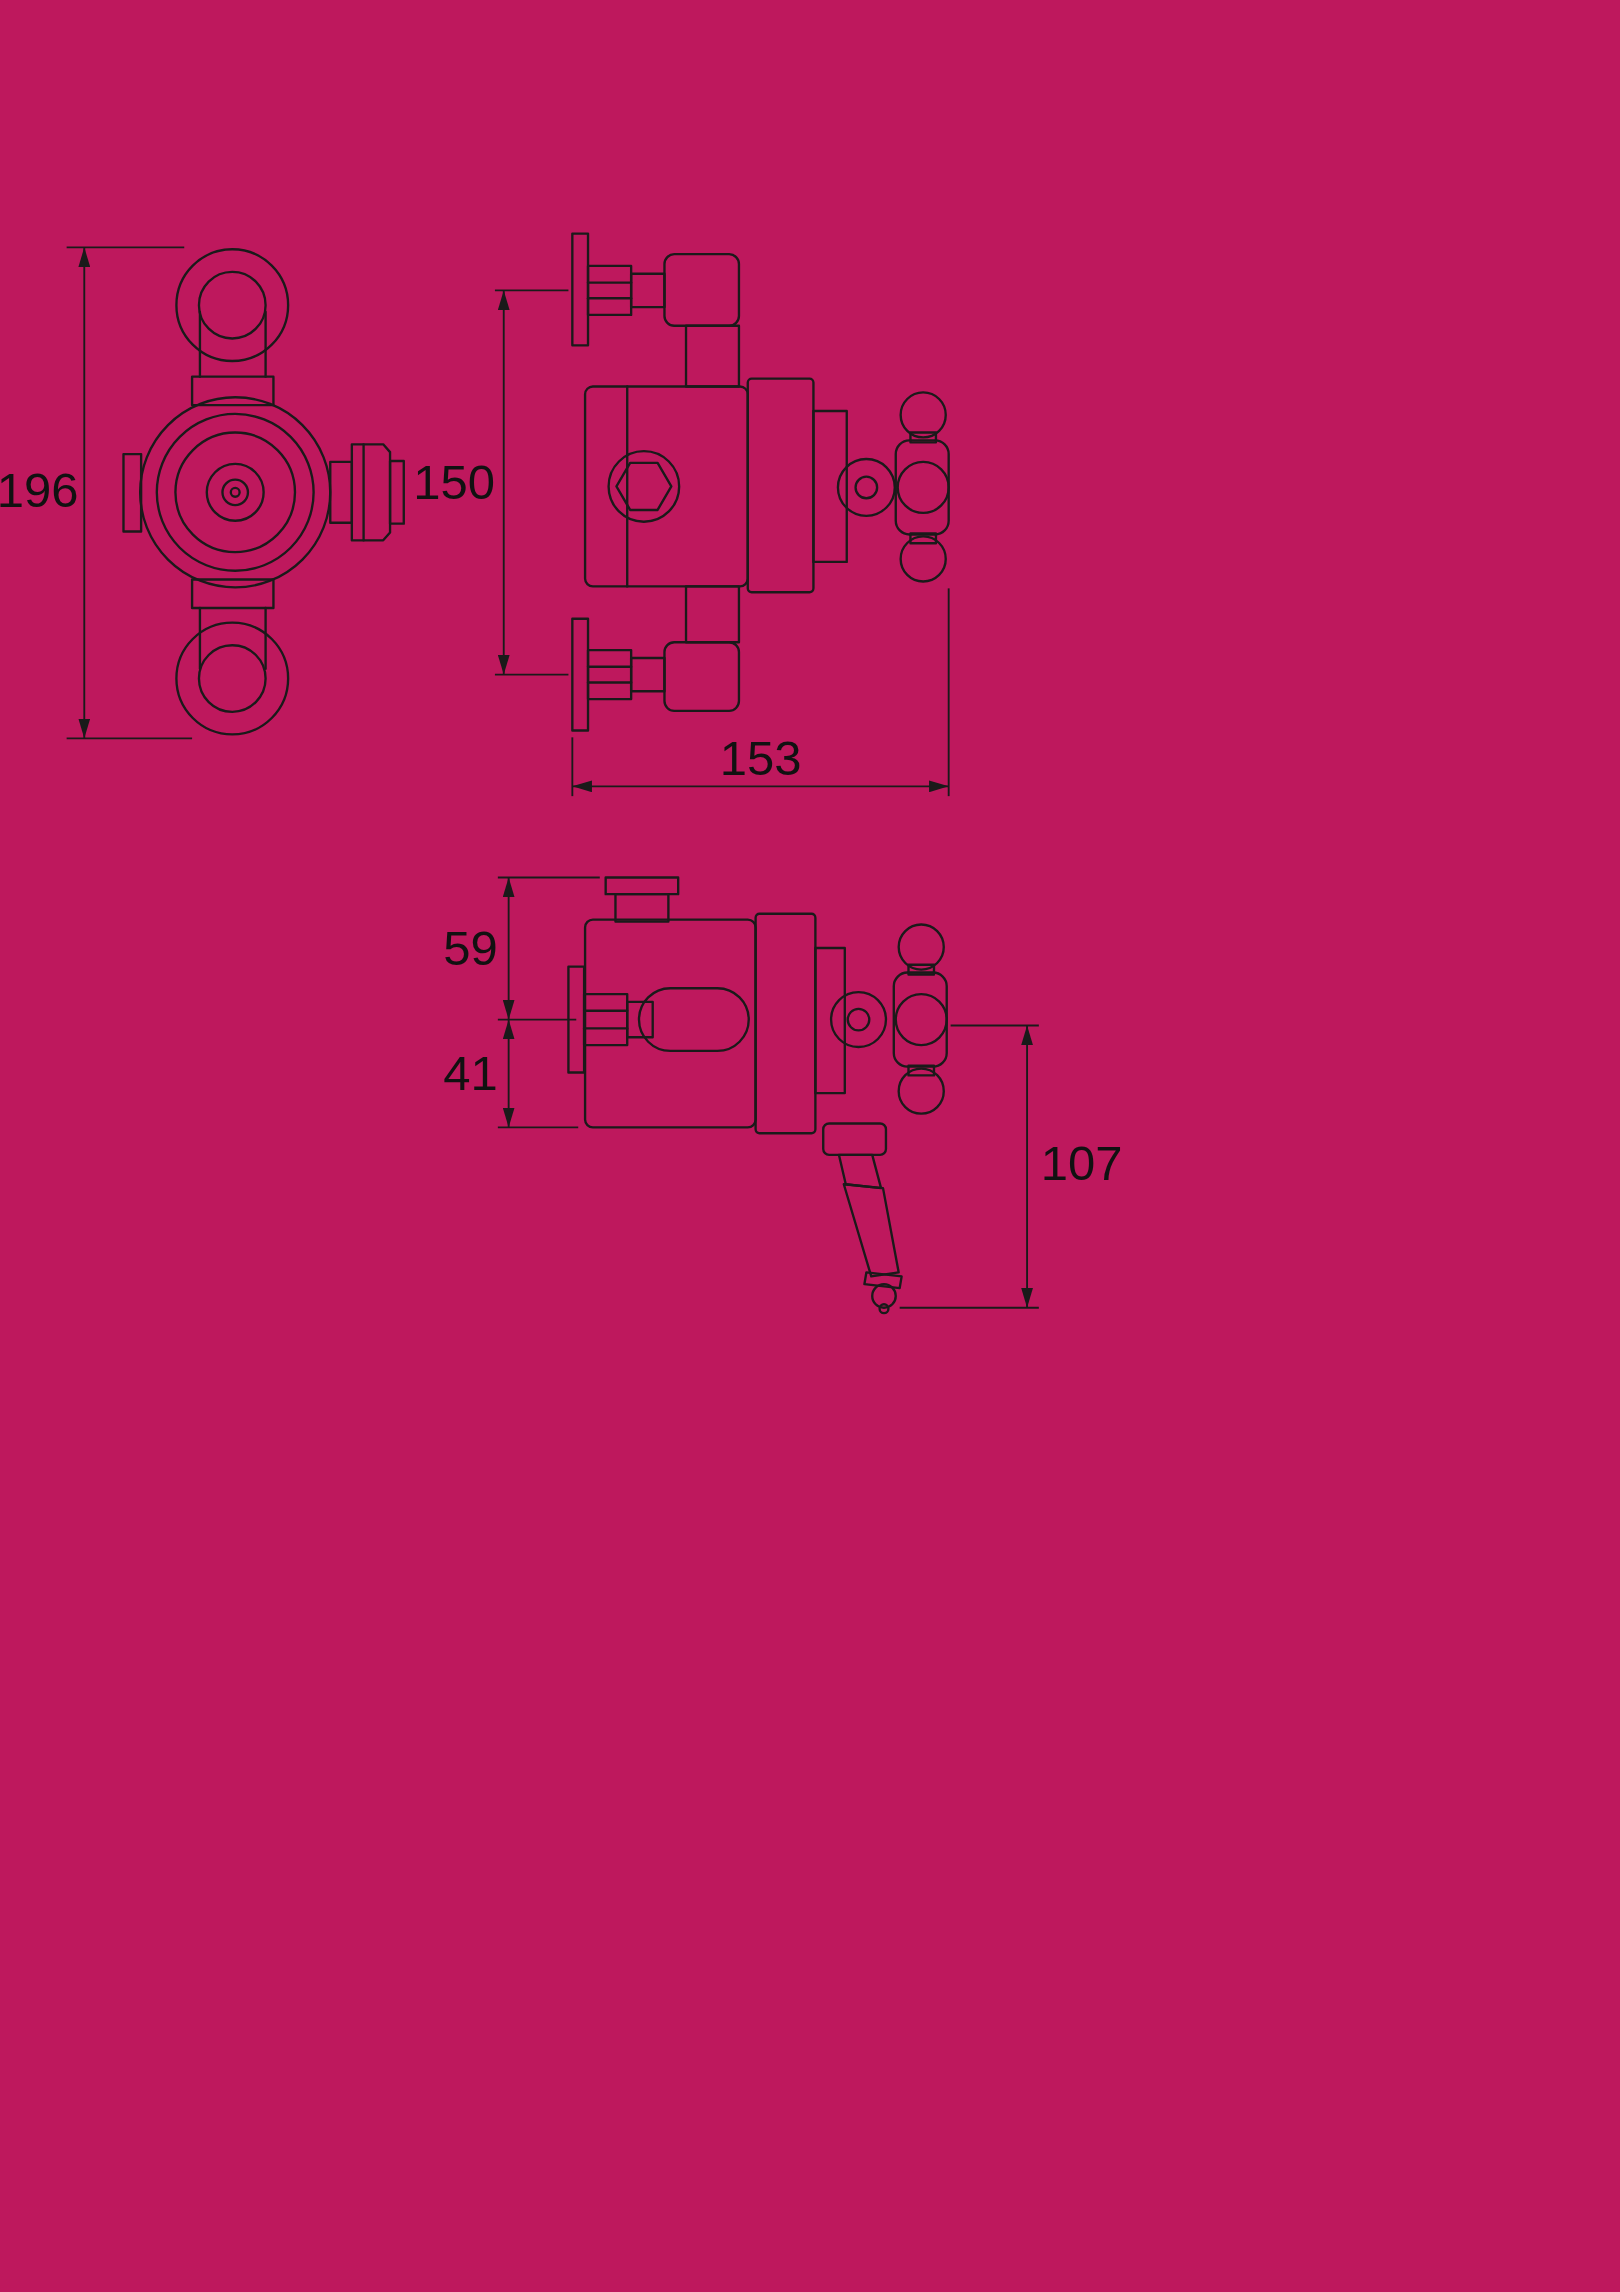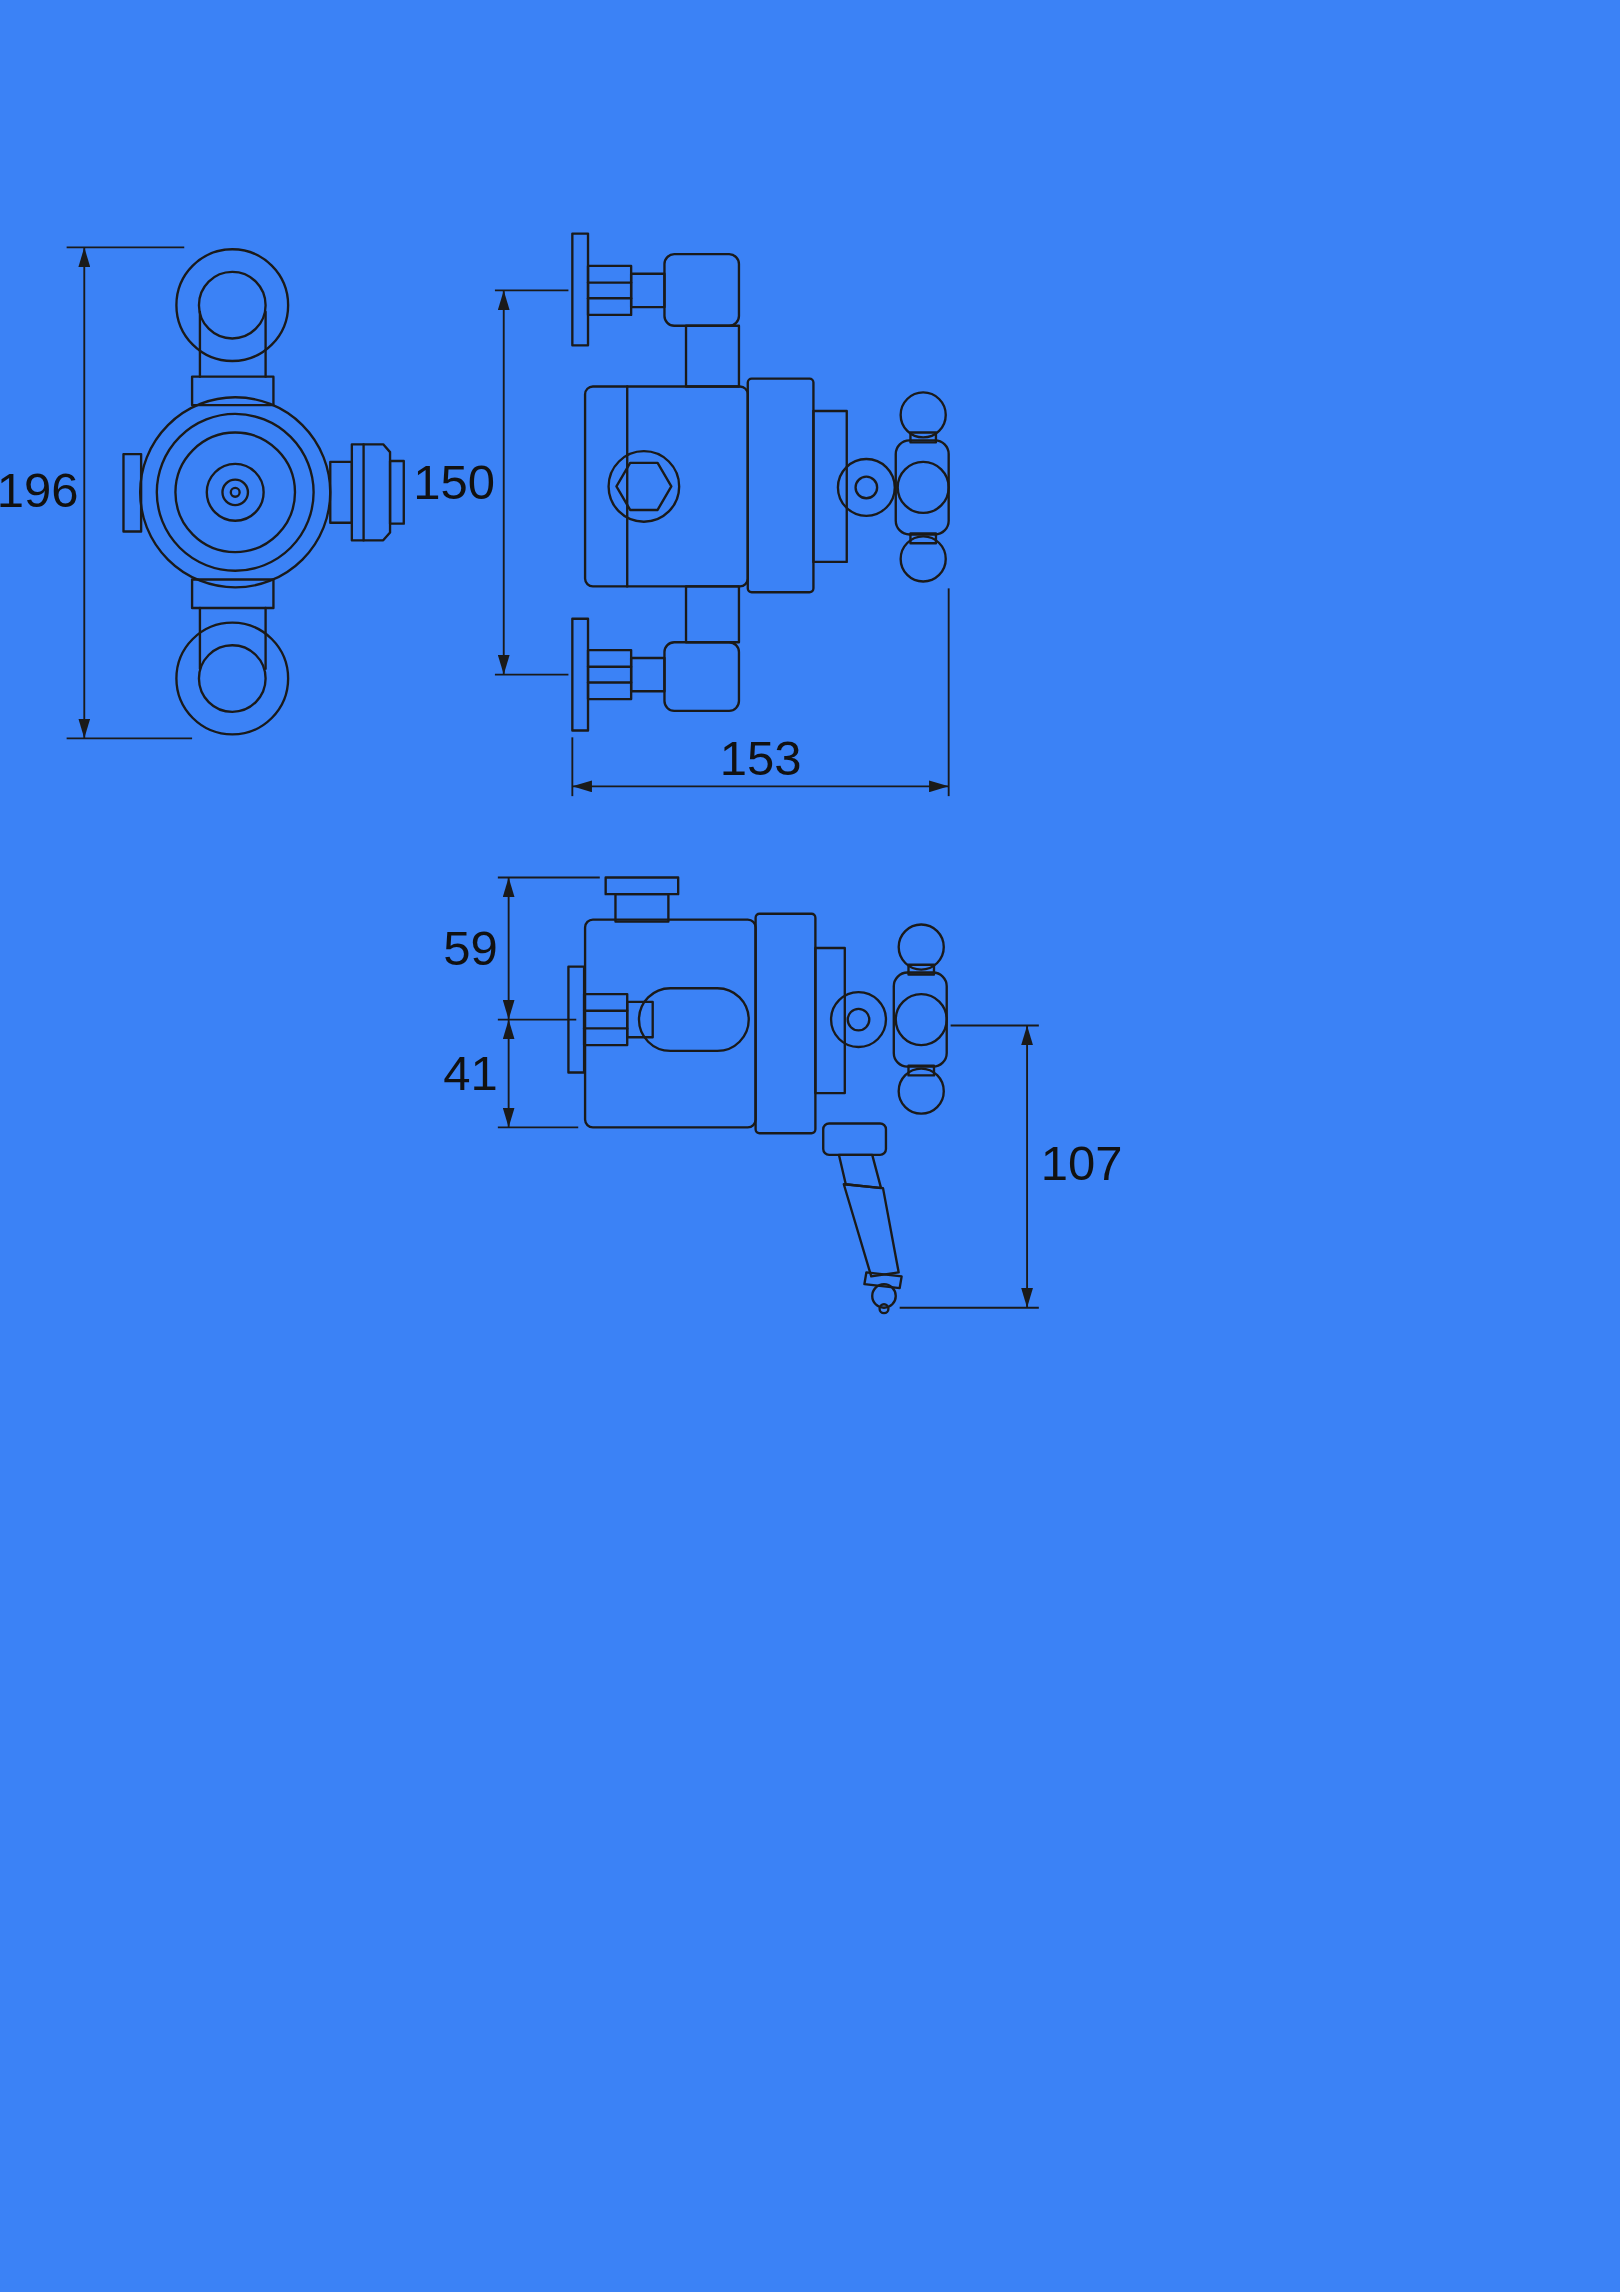--- a/index.html
+++ b/index.html
@@ -1,16 +1,16 @@
 <!DOCTYPE html>
 <html><head>
 <meta charset="utf-8">
 <style>
   html,body{margin:0;padding:0;background:#ffffff;}
-  .canvas{position:relative;width:1620px;height:2293px;background:#3b82f6;overflow:hidden;}
+  .canvas{position:relative;width:1620px;height:2293px;background:#be185d;overflow:hidden;}
   svg{display:block;}
   .ol{fill:none;stroke:#1a1a1a;stroke-width:2.4;stroke-linejoin:round;stroke-linecap:round;}
   .dim{fill:none;stroke:#1a1a1a;stroke-width:1.9;stroke-linecap:butt;}
   .dimtext{font-family:"Liberation Sans",sans-serif;font-size:50px;fill:#111111;}
 </style>
 </head>
 <body>
 
 <div class="canvas">
 <svg width="1620" height="2293" viewBox="0 0 1653 2339" xmlns="http://www.w3.org/2000/svg">

